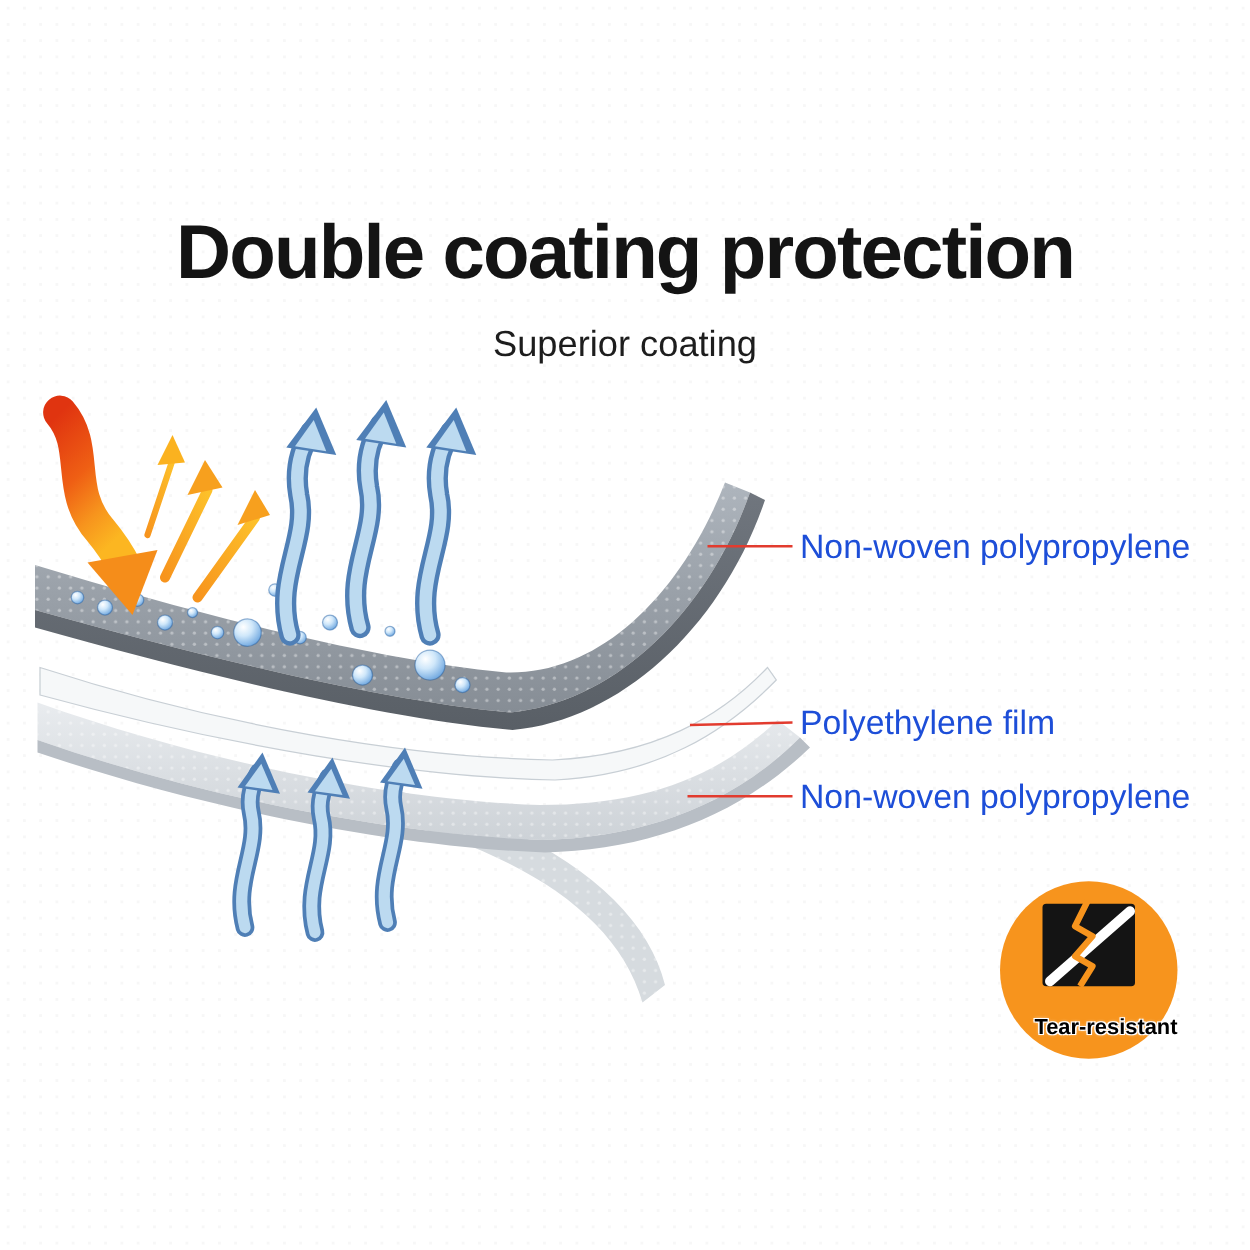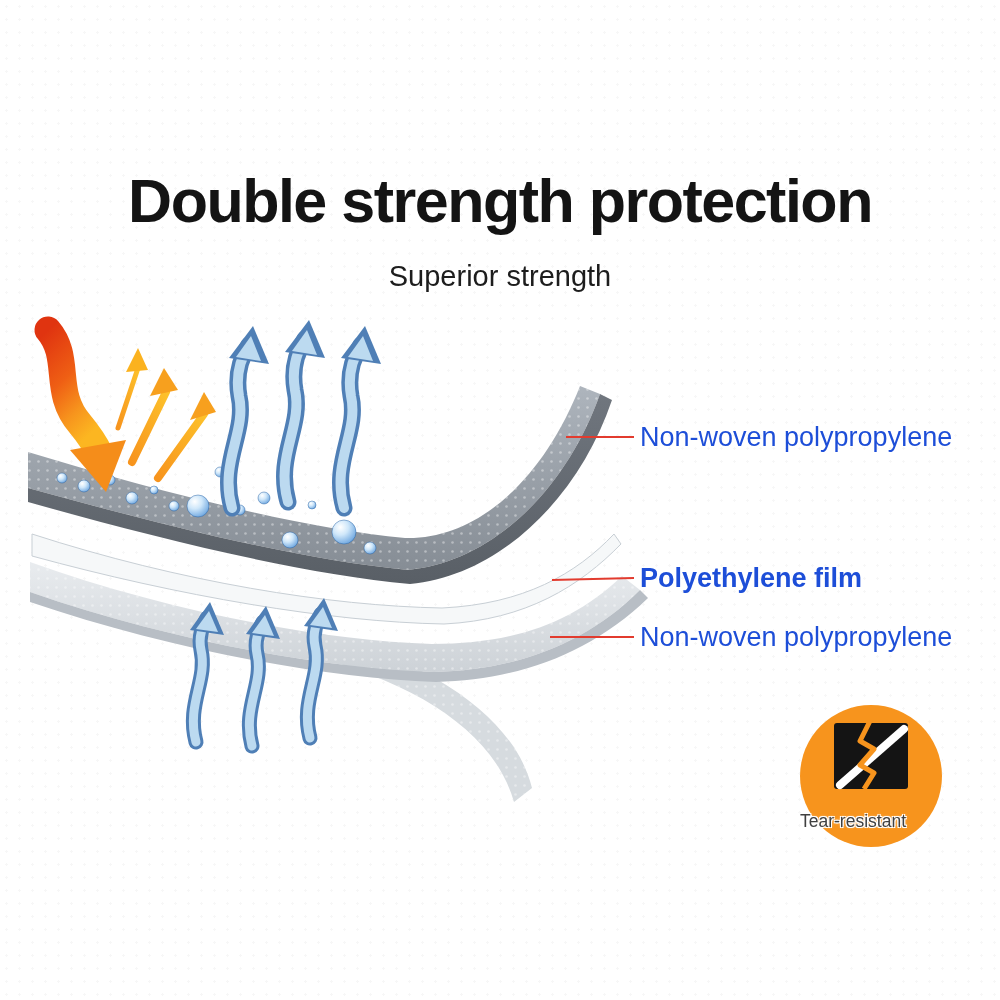--- a/index.html
+++ b/index.html
@@ -9,39 +9,39 @@
            background-image:radial-gradient(#efefef 1.1px,transparent 1.4px);
            background-size:13px 13px;opacity:.5;}
   .title{position:absolute;top:166px;left:0;width:100%;text-align:center;
          font-size:61px;font-weight:800;color:#141414;letter-spacing:-1.5px;}
   .subtitle{position:absolute;top:260px;left:0;width:100%;text-align:center;
             font-size:29px;font-weight:400;color:#1d1d1d;}
   .diagram{position:absolute;inset:0;width:1000px;height:1000px;}
   .callout{position:absolute;left:640px;font-size:27px;font-weight:500;color:#1d4ed8;
            white-space:nowrap;line-height:32px;}
   .callout-1{top:421px;}
-  .callout-2{top:562px;font-weight:bold;}
+  .callout-2{top:562px;}
   .callout-3{top:621px;}
   .badge{position:absolute;border-radius:50%;background:#f7941d;}
   .badge-uv{left:636px;top:708px;width:140px;height:140px;}
   .badge-tear{left:800px;top:705px;width:142px;height:142px;}
   .badge svg{position:absolute;inset:0;}
-  .tear-label{position:absolute;left:0;bottom:15px;width:100%;text-align:left;
-      font-size:17.5px;font-weight:400;color:#404040;
+  .tear-label{position:absolute;left:0;bottom:15px;width:100%;text-align:right;
+      font-size:17.5px;font-weight:700;color:#000000;
       text-shadow:0 0 3px #fff,1px 1px 0 #fff,-1px -1px 0 #fff,1px -1px 0 #fff,-1px 1px 0 #fff;}
 </style>
 </head>
 <body>
 
 <div class="canvas">
 
   <div class="bg-dots"></div>
 
-  <div class="title">Double strength protection</div>
-  <div class="subtitle">Superior strength</div>
+  <div class="title">Double coating protection</div>
+  <div class="subtitle">Superior coating</div>
 
   <svg class="diagram" viewBox="0 0 1000 1000">
     <defs>
       <linearGradient id="gTop" x1="0" y1="0" x2="0" y2="1">
         <stop offset="0" stop-color="#aeb5bd"></stop>
           <stop offset=".5" stop-color="#99a0a8"></stop>
           <stop offset="1" stop-color="#868d95"></stop>
       </linearGradient>
       <linearGradient id="gTopEdge" x1="0" y1="0" x2="0" y2="1">
         <stop offset="0" stop-color="#70767e"></stop>

